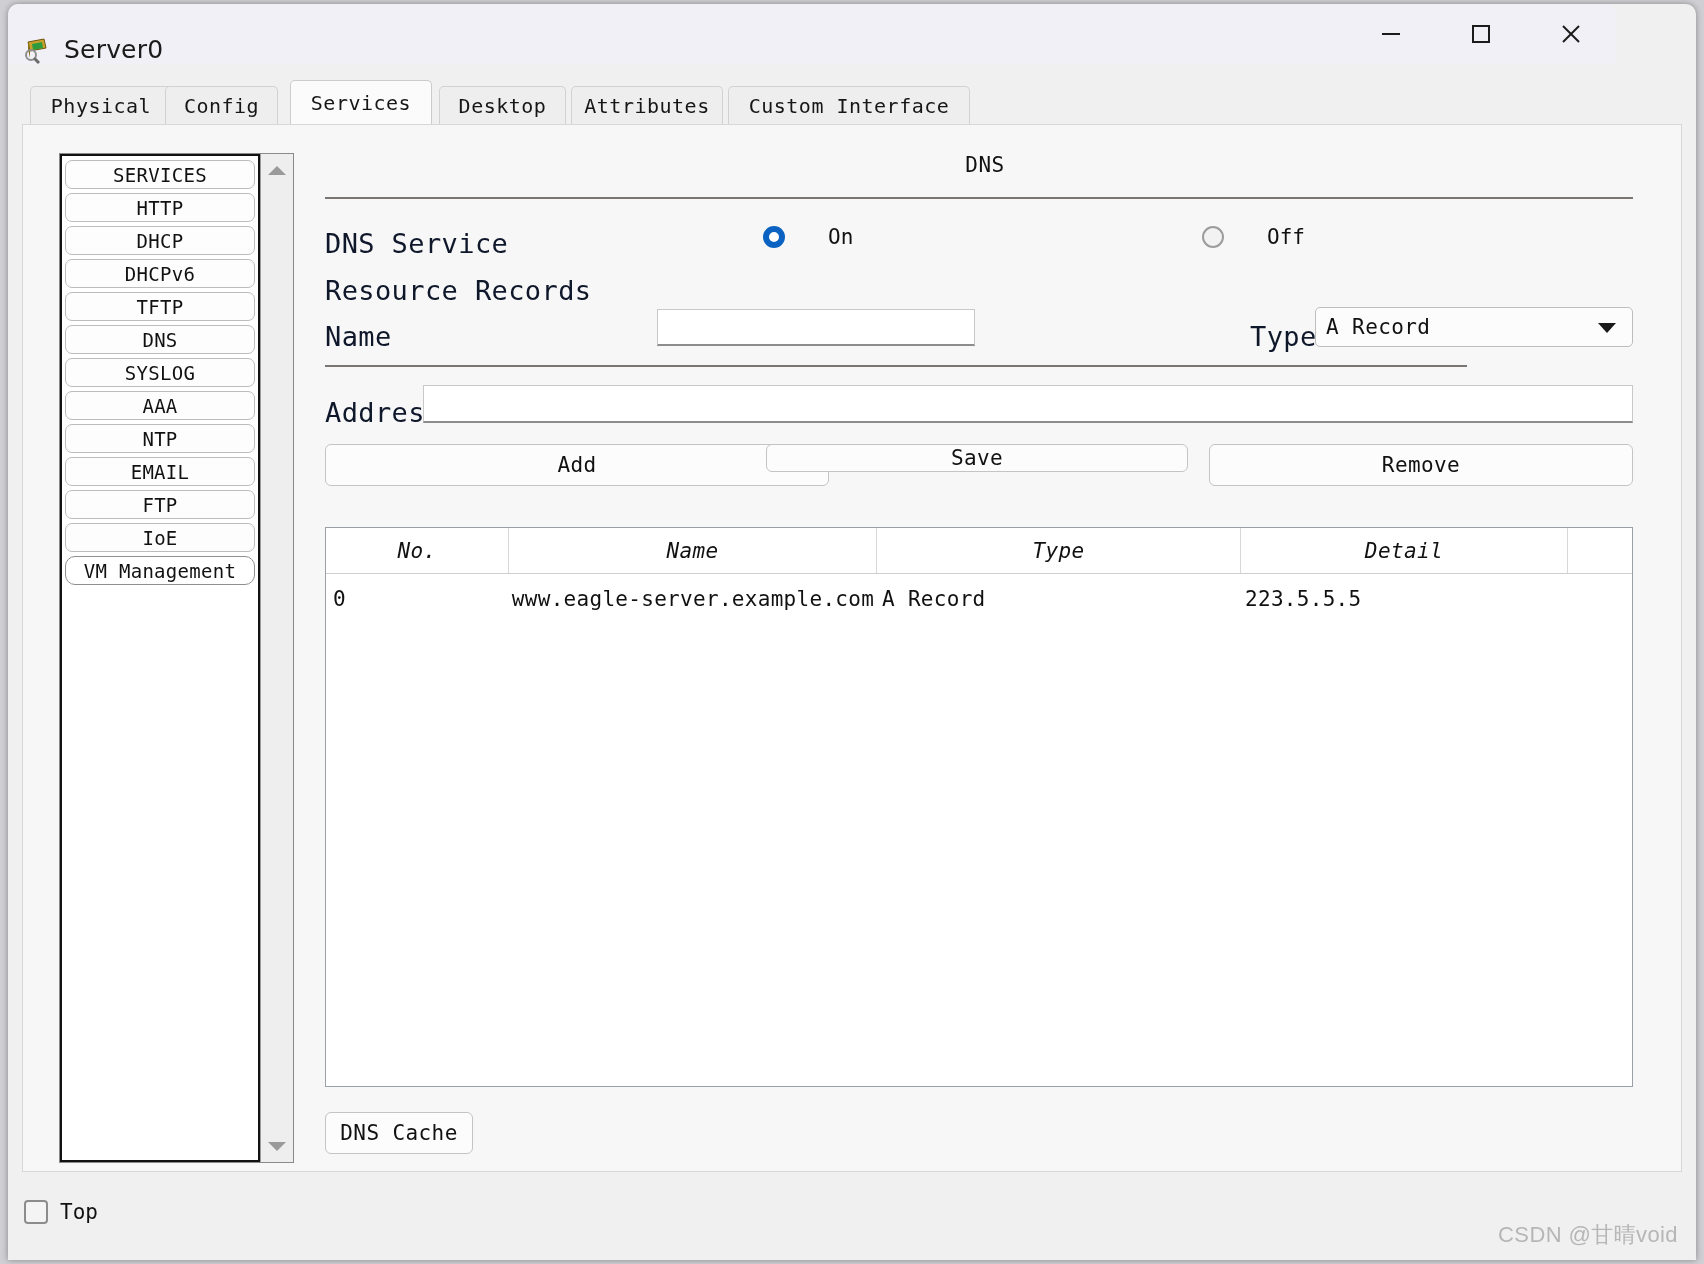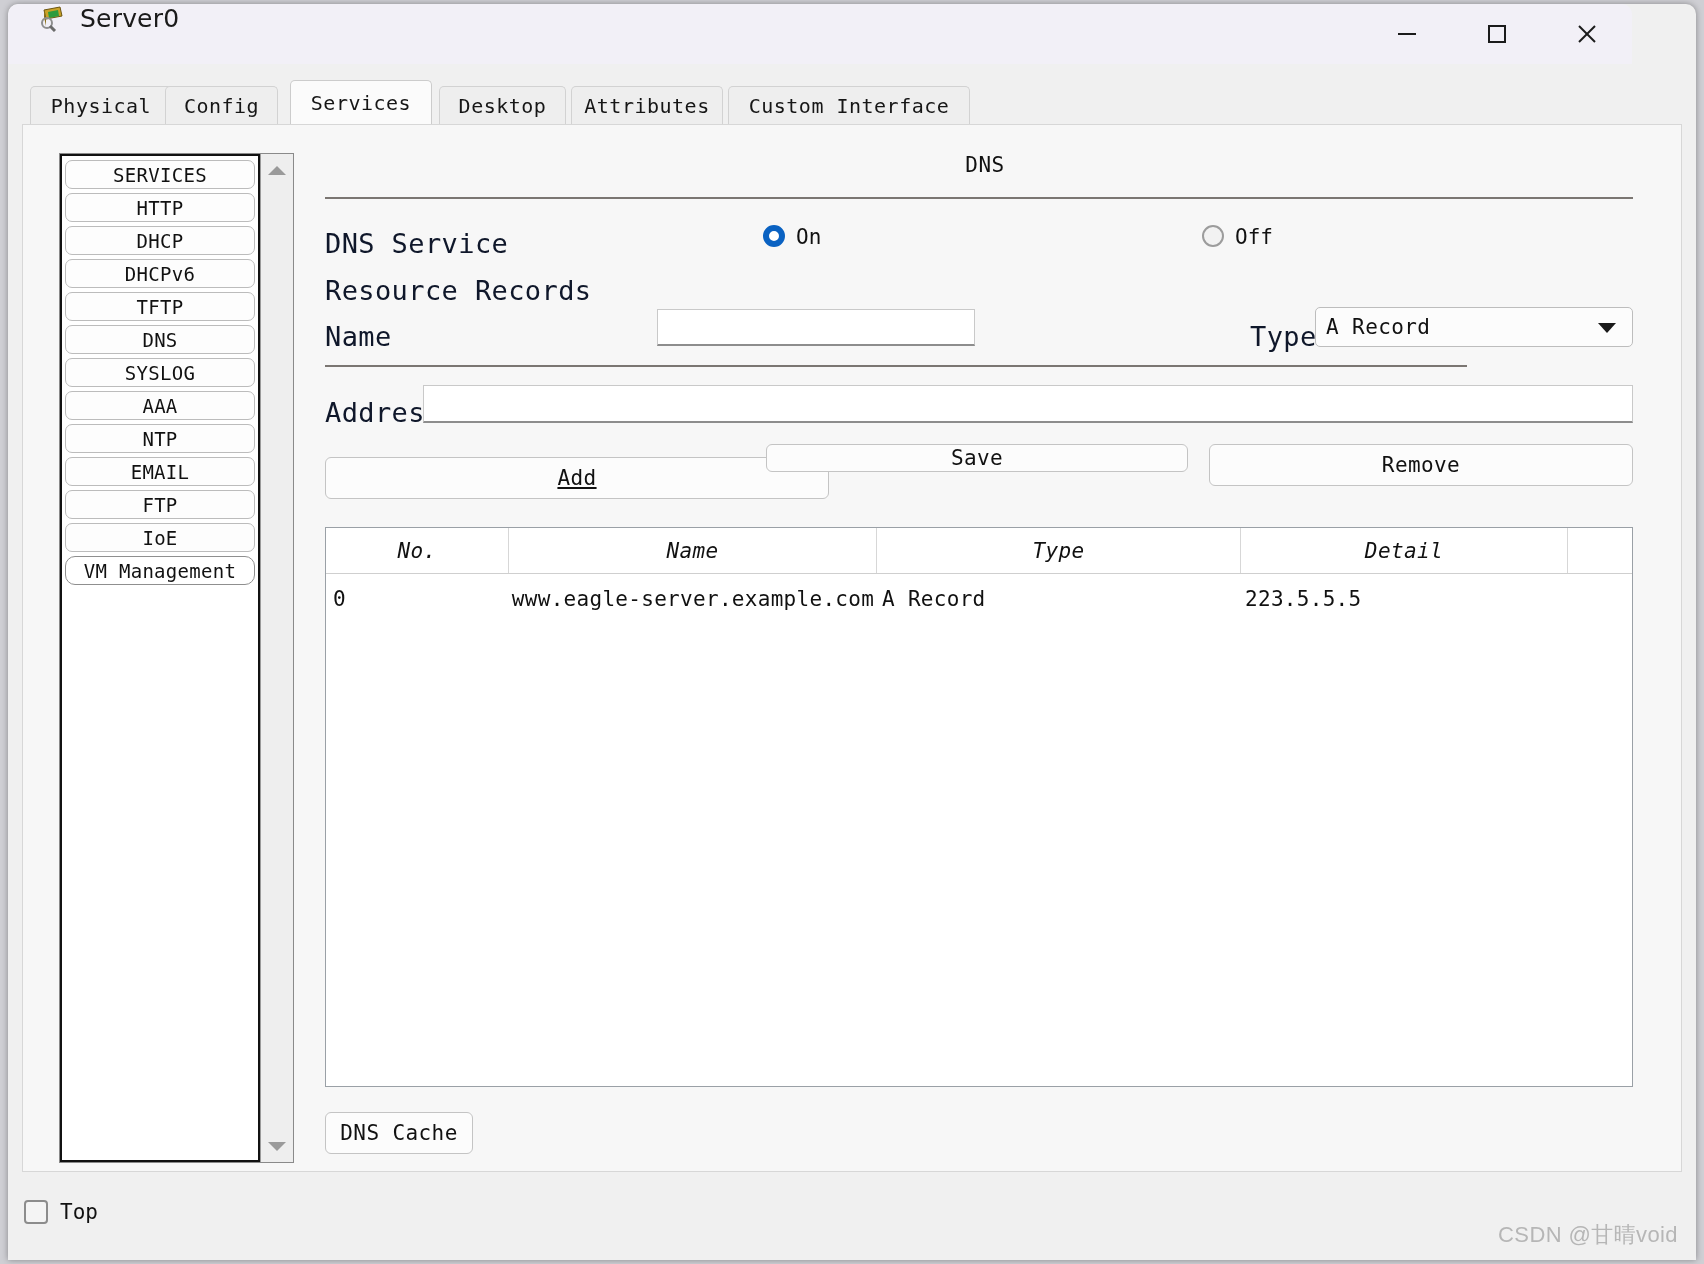--- a/index.html
+++ b/index.html
@@ -29,22 +29,21 @@
 
   
   #titlebar {
     position: absolute;
     left: 0; top: 0;
     width: 1608px;
     height: 60px;
     background: #f2f0f7;
     border-radius: 10px 10px 0 0;
     display: flex;
-    align-items: flex-start;
-    padding-left: 16px;
+    align-items: flex-end;
   }
   #title-icon {
     margin-left: 14px;
     width: 28px;
     height: 28px;
     position: relative;
   }
   #title-text {
     margin-left: 14px;
     font-family: "DejaVu Sans", "Liberation Sans", sans-serif;
@@ -209,22 +208,23 @@
   #row-service { position: absolute; left: 0; top: 72px; width: 1320px; height: 44px; }
   .field-label {
     position: absolute;
     font-size: 27px;
     color: #0f172a;
     letter-spacing: 0.4px;
   }
   .radio-group {
     position: absolute;
     display: flex;
-    align-items: flex-start;
-    cursor: default;
+    align-items: center;
+    cursor: default;
+    gap: 32px;
   }
   .radio {
     width: 22px; height: 22px;
     border-radius: 50%;
     border: 2px solid #9c9c9c;
     background: #f2f2f2;
     box-sizing: border-box;
     margin-right: 11px;
     flex: none;
   }
@@ -508,21 +508,21 @@
       <div id="type-select" style="left:990px; top:160px; width:318px; height:40px;">
         <span id="type-select-value">A Record</span>
         <span id="type-caret"></span>
       </div>
 
       <div class="hrule" style="left:0; top:218px; width:1142px;"></div>
 
       <div class="field-label" style="left:0; top:250px;">Address</div>
       <input class="textinput" style="left: 98px; top: 238px; width: 1210px; height: 38px;" value="">
 
-      <div class="btn" style="left:0; top:310px; width:504px; height:42px;text-decoration:underline;">
+      <div class="btn" style="left:0; top:297px; width:504px; height:42px;">
         <span>Add</span>
       </div>
       <div class="btn" style="left:441px; top:297px; width:422px; height:28px;">
         <span>Save</span>
       </div>
       <div class="btn" style="left:884px; top:297px; width:424px; height:42px;text-align:right;">
         <span>Remove</span>
       </div>
 
       <div id="table">

